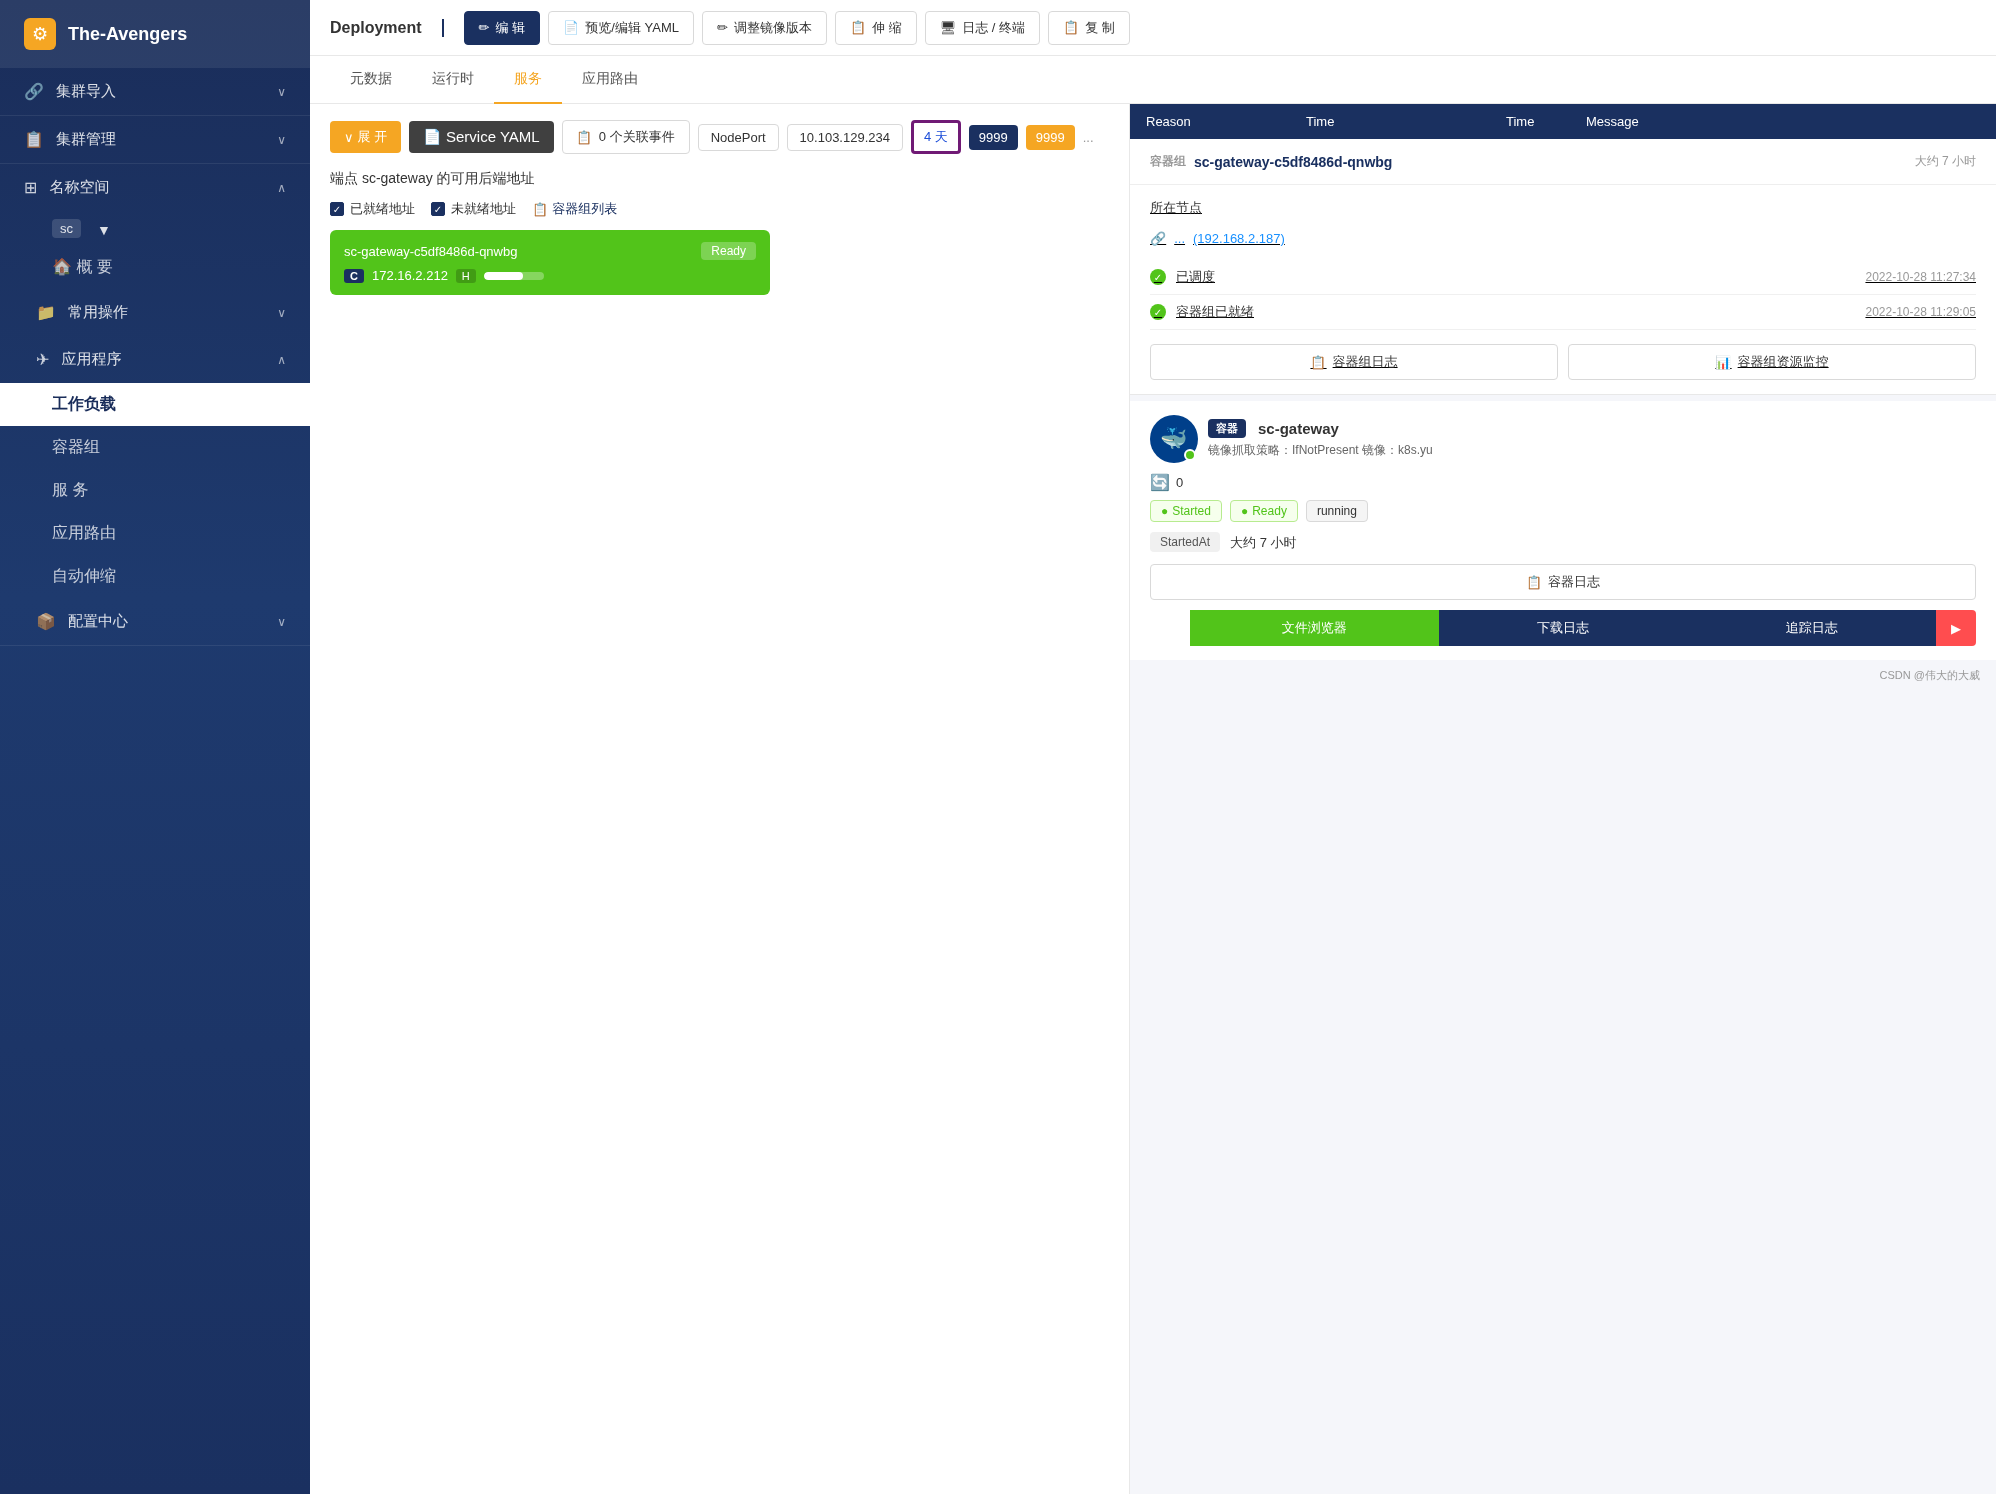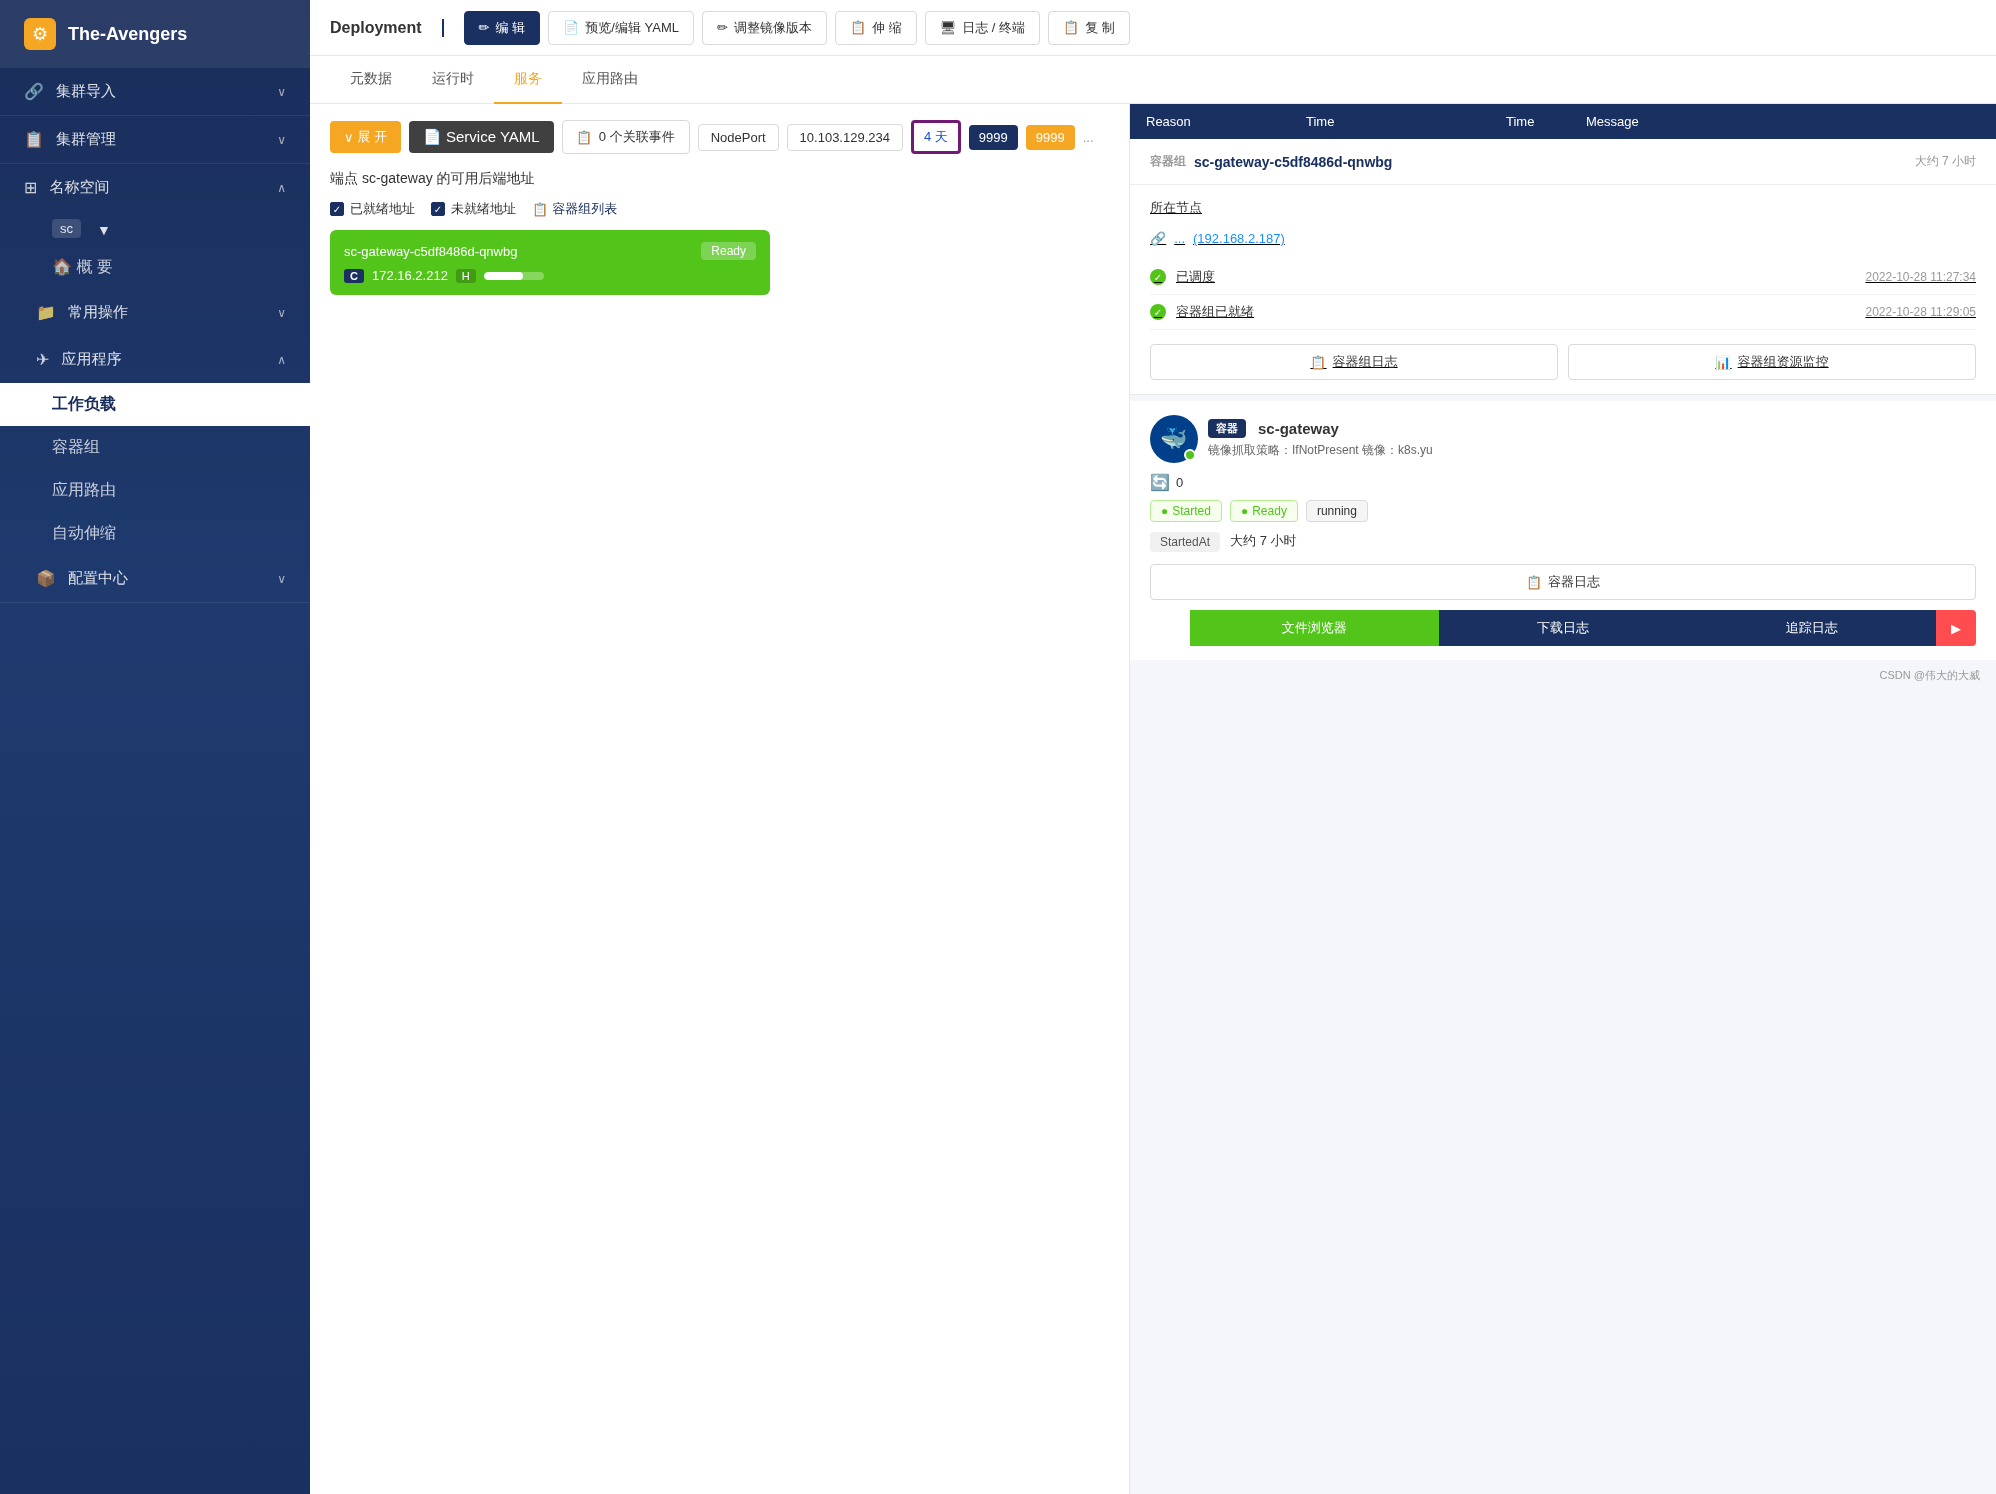--- a/index.html
+++ b/index.html
@@ -455,21 +455,21 @@
     }
     .status-tag-gray {
       background: #f5f5f5;
       border: 1px solid #d9d9d9;
       border-radius: 4px;
       padding: 3px 10px;
       font-size: 12px;
       color: #333;
     }
     .started-at-row {
-      display: flex; align-items: flex-start; gap: 10px;
+      display: flex; align-items: flex-end; gap: 10px;
       margin-bottom: 12px;
       font-size: 13px;
     }
     .started-at-badge {
       background: #f0f0f0;
       border-radius: 4px;
       padding: 3px 10px;
       font-size: 12px;
       color: #555;
     }
@@ -567,20 +567,23 @@
           <span class="sidebar-icon">✈</span>
           <span>应用程序</span>
         </div>
         <span class="sidebar-chevron">∧</span>
       </div>
       <div class="sidebar-sub-item active">
         <span>工作负载</span>
       </div>
       <div class="sidebar-sub-item">
         <span>容器组</span>
+      </div>
+      <div class="sidebar-sub-item">
+        <span>服 务</span>
       </div>
       <div class="sidebar-sub-item">
         <span>应用路由</span>
       </div>
       <div class="sidebar-sub-item">
         <span>自动伸缩</span>
       </div>
       <div class="sidebar-item" style="padding-left: 36px;">
         <div class="sidebar-item-left">
           <span class="sidebar-icon">📦</span>

